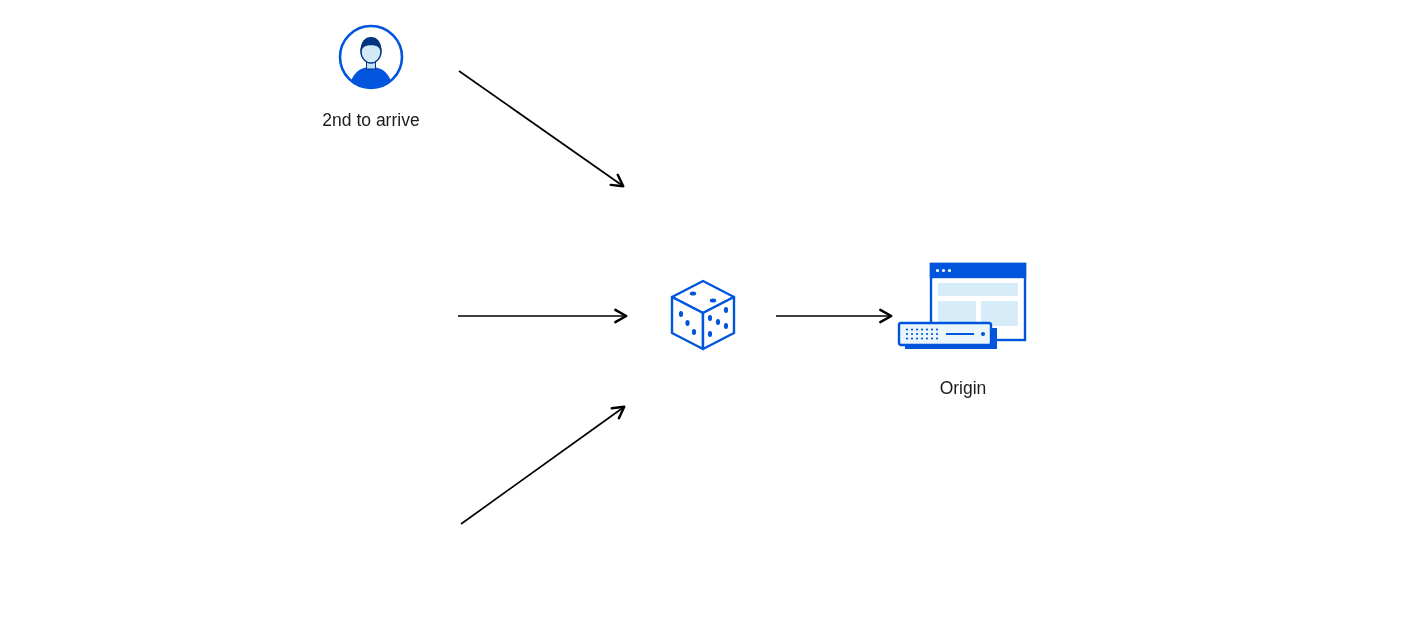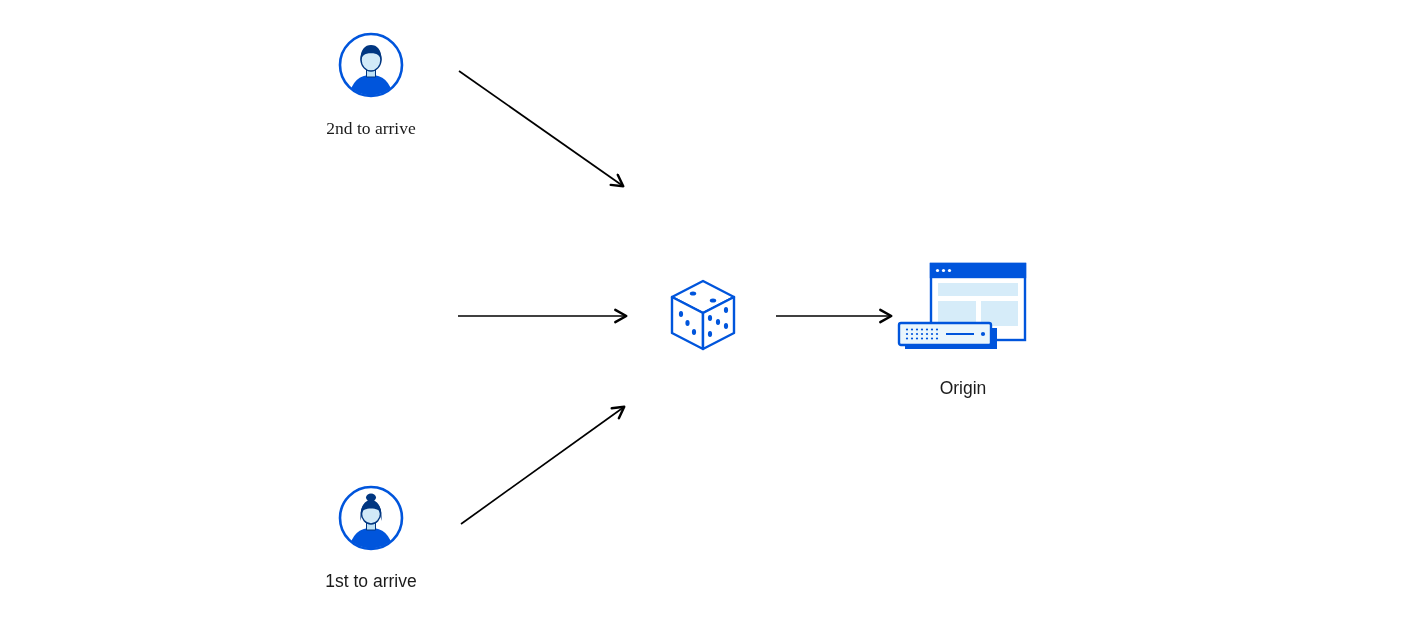--- a/index.html
+++ b/index.html
@@ -55,61 +55,41 @@
       <marker id="arrowhead" viewBox="0 0 10 10" refX="8.2" refY="5" markerWidth="9" markerHeight="9" orient="auto-start-reverse">
         <path d="M1.2,1 L8.4,5 L1.2,9" fill="none" stroke="#000000" stroke-width="1.6" stroke-linecap="round" stroke-linejoin="round"></path>
       </marker>
     </defs>
     <line x1="459" y1="71" x2="623" y2="186" stroke="#000000" stroke-width="1.7" marker-end="url(#arrowhead)"></line>
     <line x1="458" y1="316" x2="626" y2="316" stroke="#000000" stroke-width="1.7" marker-end="url(#arrowhead)"></line>
     <line x1="461" y1="524" x2="624" y2="407" stroke="#000000" stroke-width="1.7" marker-end="url(#arrowhead)"></line>
     <line x1="776" y1="316" x2="891" y2="316" stroke="#000000" stroke-width="1.7" marker-end="url(#arrowhead)"></line>
   </svg>
 
-  <div class="node" style="left:291px; top:32px; width:160px;font-family:Liberation Serif, serif;">
+  <div class="node" style="left:291px; top:24px; width:160px;">
     <span class="icon-wrap">
       <svg viewBox="0 0 66 66" width="66" height="66">
         <defs>
             <clipPath id="avclipA">
               <circle cx="33" cy="33" r="30.4"></circle>
             </clipPath>
           </defs>
         <circle cx="33" cy="33" r="31" fill="#ffffff" stroke="#0055dc" stroke-width="2.6"></circle>
         <g clip-path="url(#avclipA)">
           <path d="M33 43 C21 43 13 50 11 66 L55 66 C53 50 45 43 33 43 Z" fill="#0055dc"></path>
           <path d="M28.5 35 h9 v10 h-9 z" fill="#bfe2f6" stroke="#003681" stroke-width="1"></path>
           <ellipse cx="33" cy="27.5" rx="10" ry="11.5" fill="#d2eaf8" stroke="#003681" stroke-width="1.4"></ellipse>
           <path d="M22.5 27 C22.5 17.5 27 13 33 13 C39 13 43.5 17.5 43.5 27 C43.5 28.4 43 29.5 43 29.5 C42.5 23.5 39.5 21.2 33 21.2 C26.5 21.2 23.5 23.5 23 29.5 C23 29.5 22.5 28.4 22.5 27 Z" fill="#003681"></path>
         </g>
       </svg>
     </span>
     <span class="label">2nd to arrive</span>
   </div>
 
 
-  <div class="node" style="left:291px; top:485px; width:160px;">
-    <span class="icon-wrap">
-      <svg viewBox="0 0 66 66" width="66" height="66">
-        <defs>
-            <clipPath id="avclipC">
-              <circle cx="33" cy="33" r="30.4"></circle>
-            </clipPath>
-          </defs>
-        <circle cx="33" cy="33" r="31" fill="#ffffff" stroke="#0055dc" stroke-width="2.6"></circle>
-        <g clip-path="url(#avclipC)">
-          <path d="M33 43 C21 43 13 50 11 66 L55 66 C53 50 45 43 33 43 Z" fill="#0055dc"></path>
-          <path d="M28.5 35 h9 v10 h-9 z" fill="#bfe2f6" stroke="#003681" stroke-width="1"></path>
-          <ellipse cx="33" cy="28" rx="9.6" ry="11" fill="#d2eaf8" stroke="#003681" stroke-width="1.4"></ellipse>
-          <ellipse cx="33" cy="12.5" rx="5" ry="4" fill="#003681"></ellipse>
-          <path d="M22.6 36 C21.5 22 26.5 15 33 15 C39.5 15 44.5 22 43.4 36 C42.6 31.5 41.8 28 40.8 25.6 C38.5 24.2 36 23.6 33 23.6 C30 23.6 27.5 24.2 25.2 25.6 C24.2 28 23.4 31.5 22.6 36 Z" fill="#003681"></path>
-        </g>
-      </svg>
-    </span>
-    <span class="label">1st to arrive</span>
-  </div>
 
   <div class="node" style="left:668px; top:278px; width:70px;">
     <span class="icon-wrap">
       <svg viewBox="0 0 70 74" width="70" height="74">
         <g stroke="#0055dc" stroke-width="2.4" stroke-linejoin="round" fill="#ffffff">
           <polygon points="35,3 66,19 35,35 4,19"></polygon>
           <polygon points="4,19 35,35 35,71 4,55"></polygon>
           <polygon points="66,19 66,55 35,71 35,35"></polygon>
         </g>
         <g fill="#0055dc">

